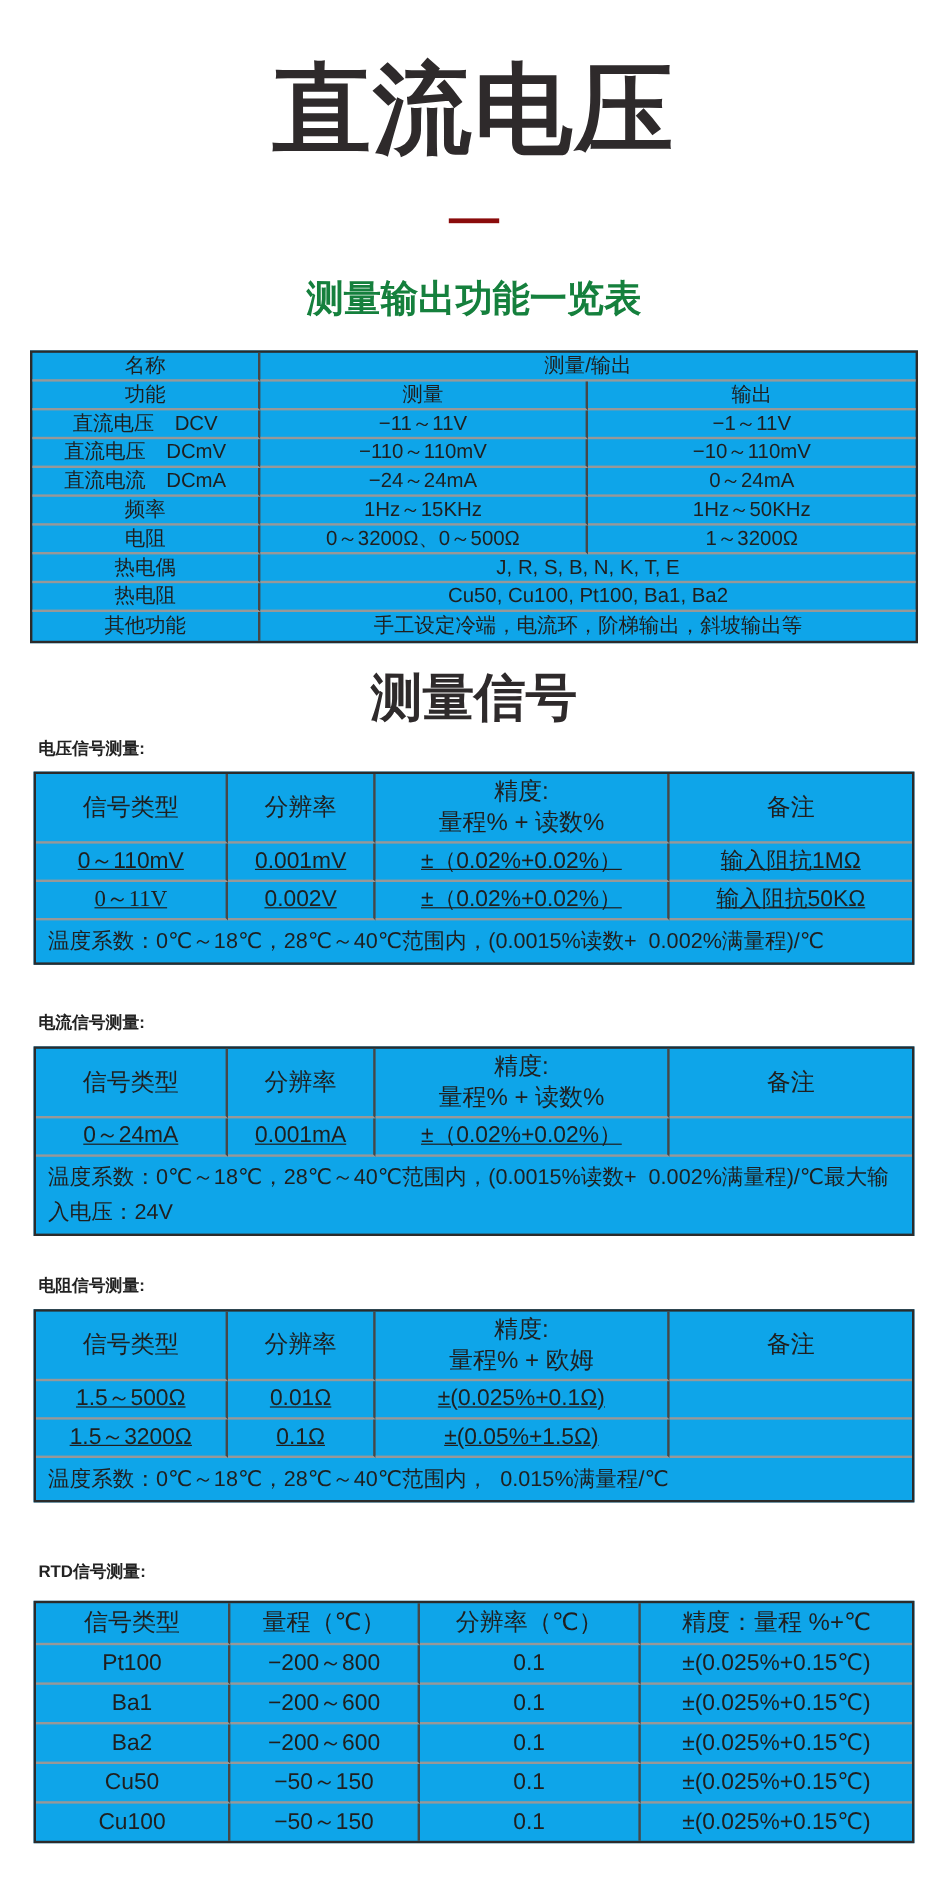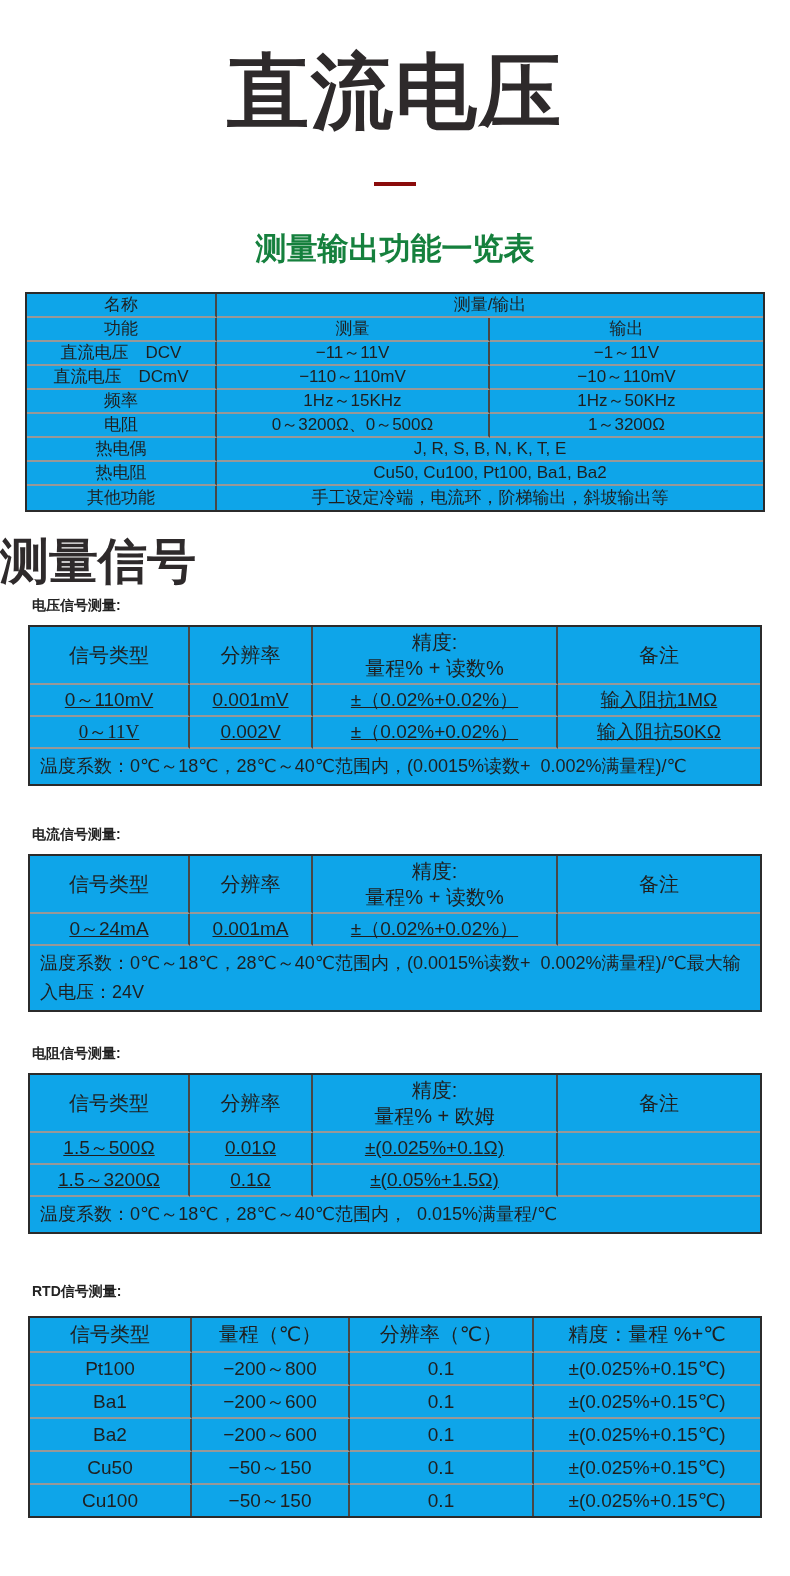--- a/index.html
+++ b/index.html
@@ -50,21 +50,22 @@
     white-space: pre-wrap;
   }
   .spec td:last-child { border-right: none; }
   .spec tr:last-child td { border-bottom: none; }
 
   
   .overview { width: 736px; margin-top: 22px; font-size: 17px; }
   .overview td { height: 24px; line-height: 22px; font-weight: 500; }
 
   .signals-title {
-    font-size: 49px;
+    text-align: center;
+    font-size: 43px;
     font-weight: 900;
     color: #2e2a2b;
     margin-top: 25px;
     line-height: 1.0;
   }
 
   .section-label {
     margin-left: 32px;
     font-size: 14px;
     font-weight: 700;
@@ -127,20 +128,25 @@
       <td>直流电压　DCV</td>
       <td>−11～11V</td>
       <td>−1～11V</td>
     </tr>
     <tr>
       <td>直流电压　DCmV</td>
       <td>−110～110mV</td>
       <td>−10～110mV</td>
     </tr>
     <tr>
+      <td>直流电流　DCmA</td>
+      <td>−24～24mA</td>
+      <td>0～24mA</td>
+    </tr>
+    <tr>
       <td>频率</td>
       <td>1Hz～15KHz</td>
       <td>1Hz～50KHz</td>
     </tr>
     <tr>
       <td>电阻</td>
       <td>0～3200Ω、0～500Ω</td>
       <td>1～3200Ω</td>
     </tr>
     <tr>

